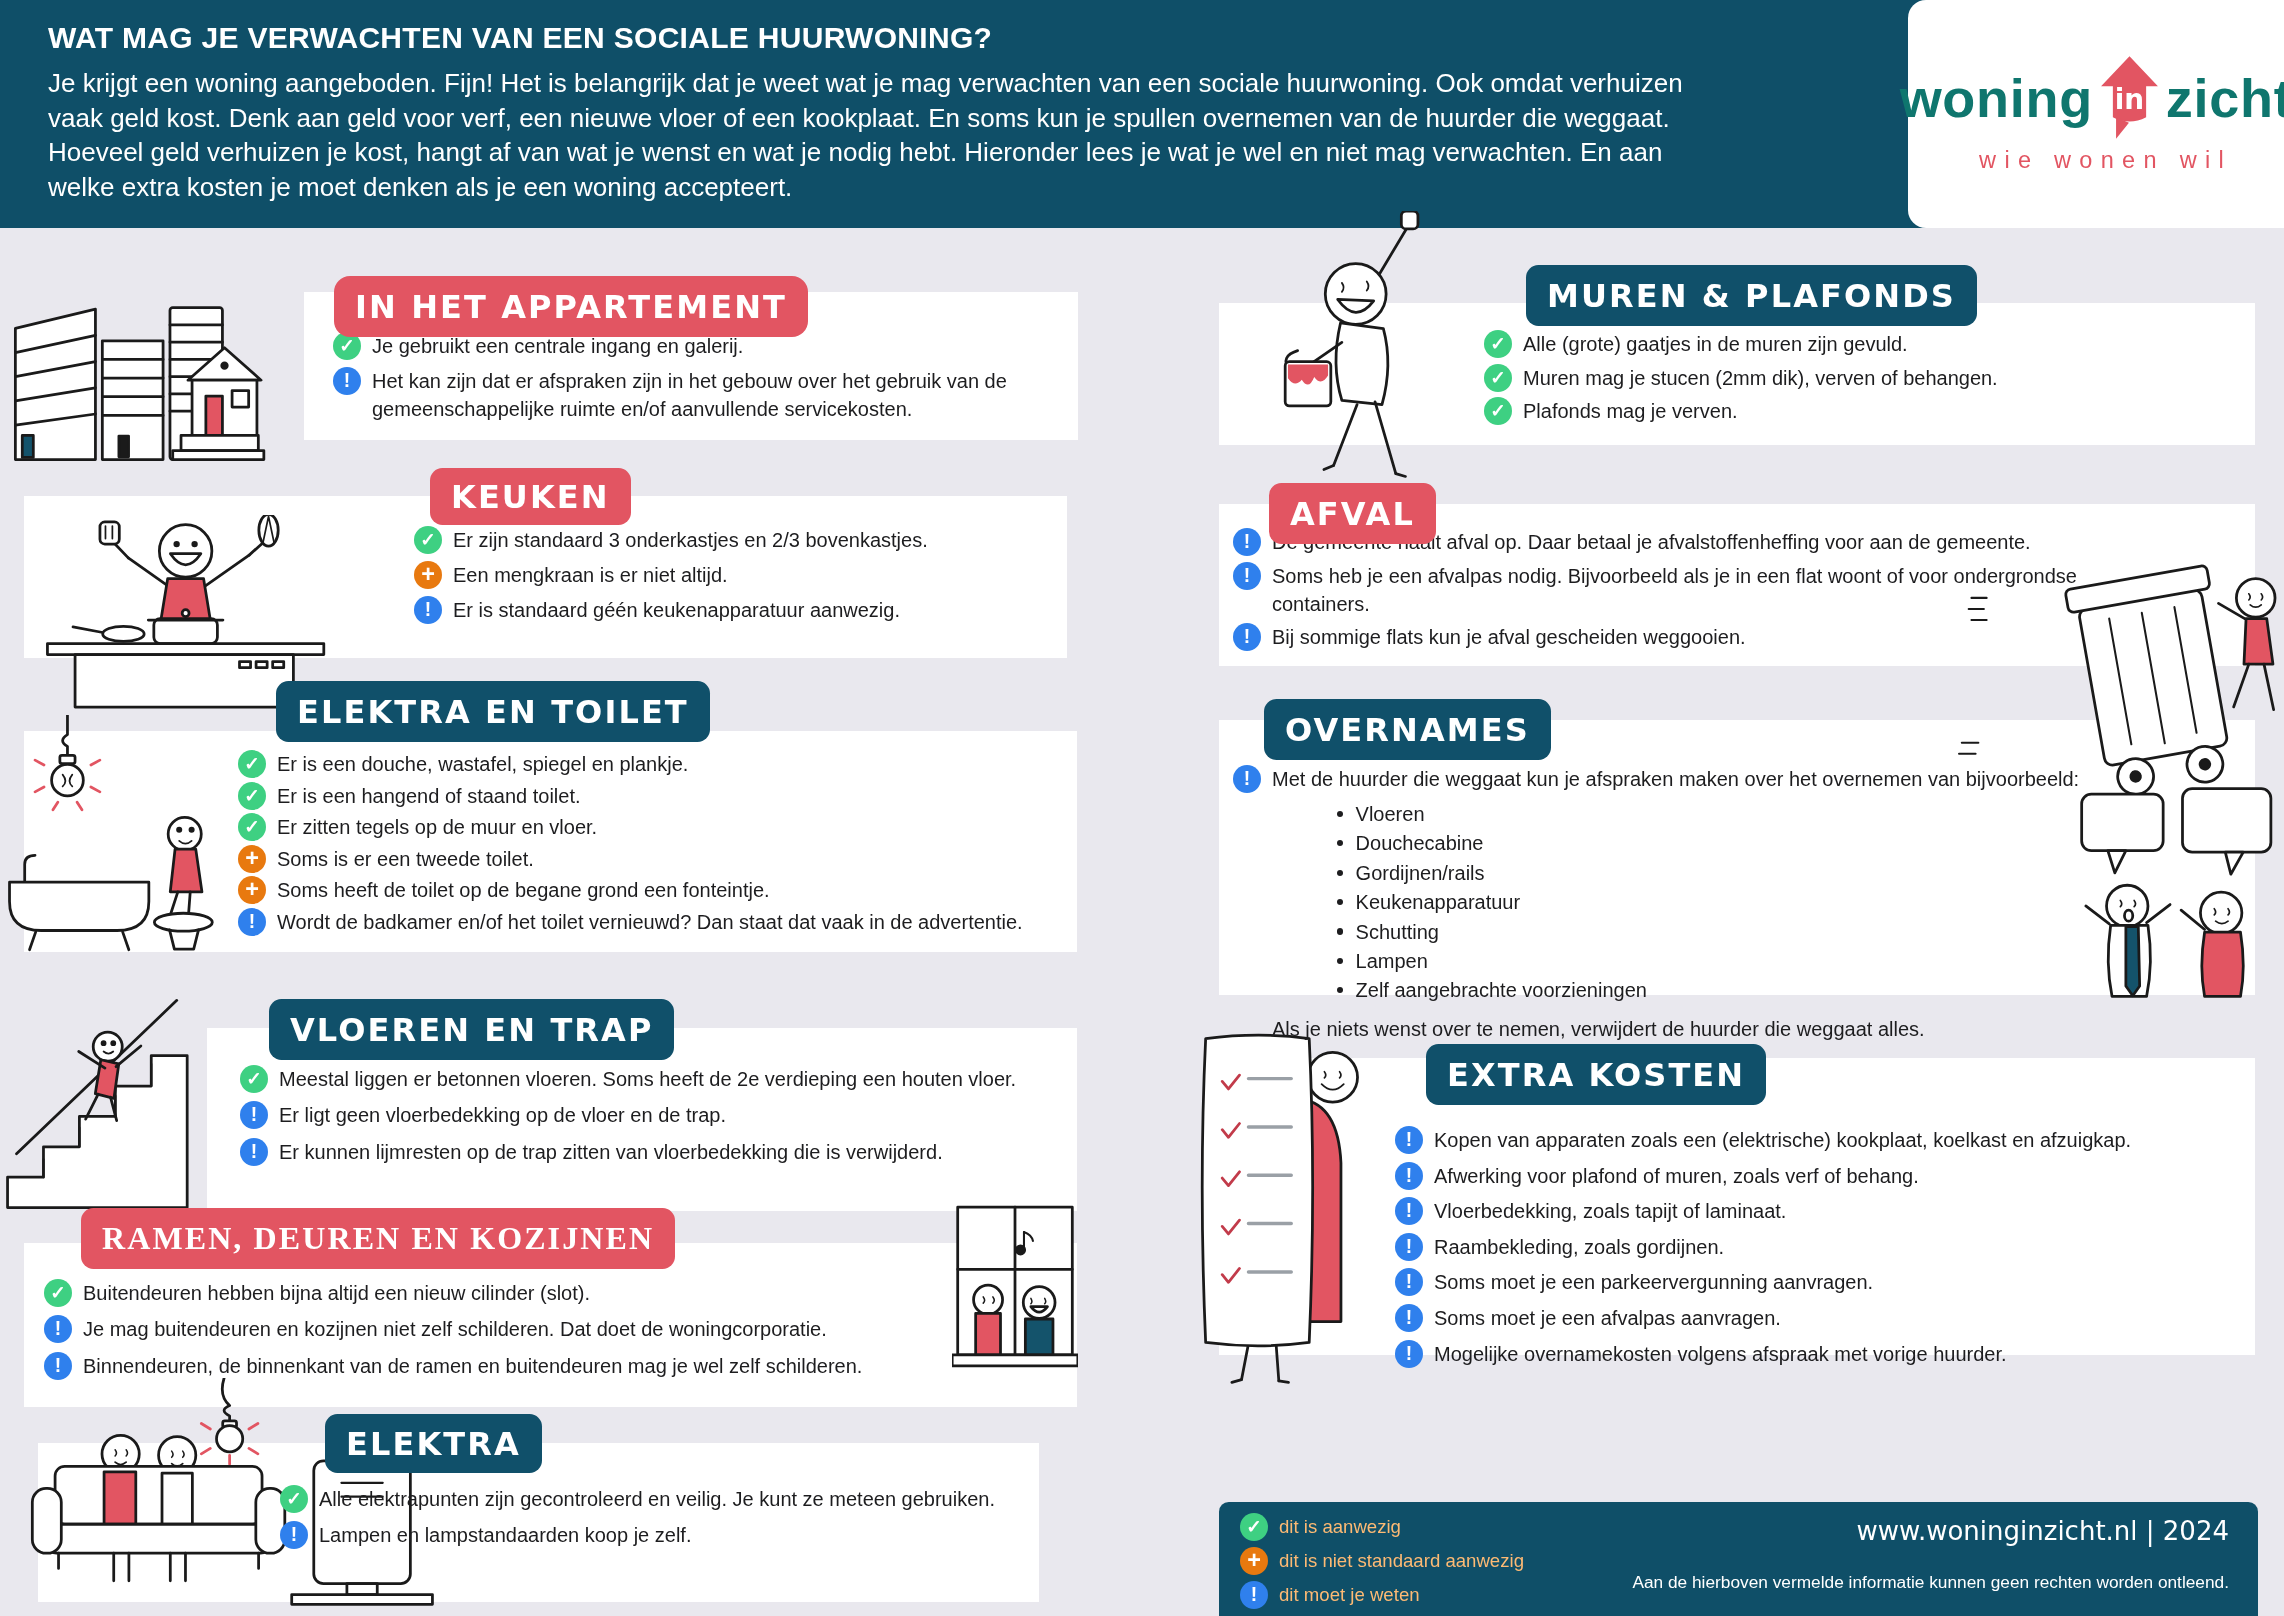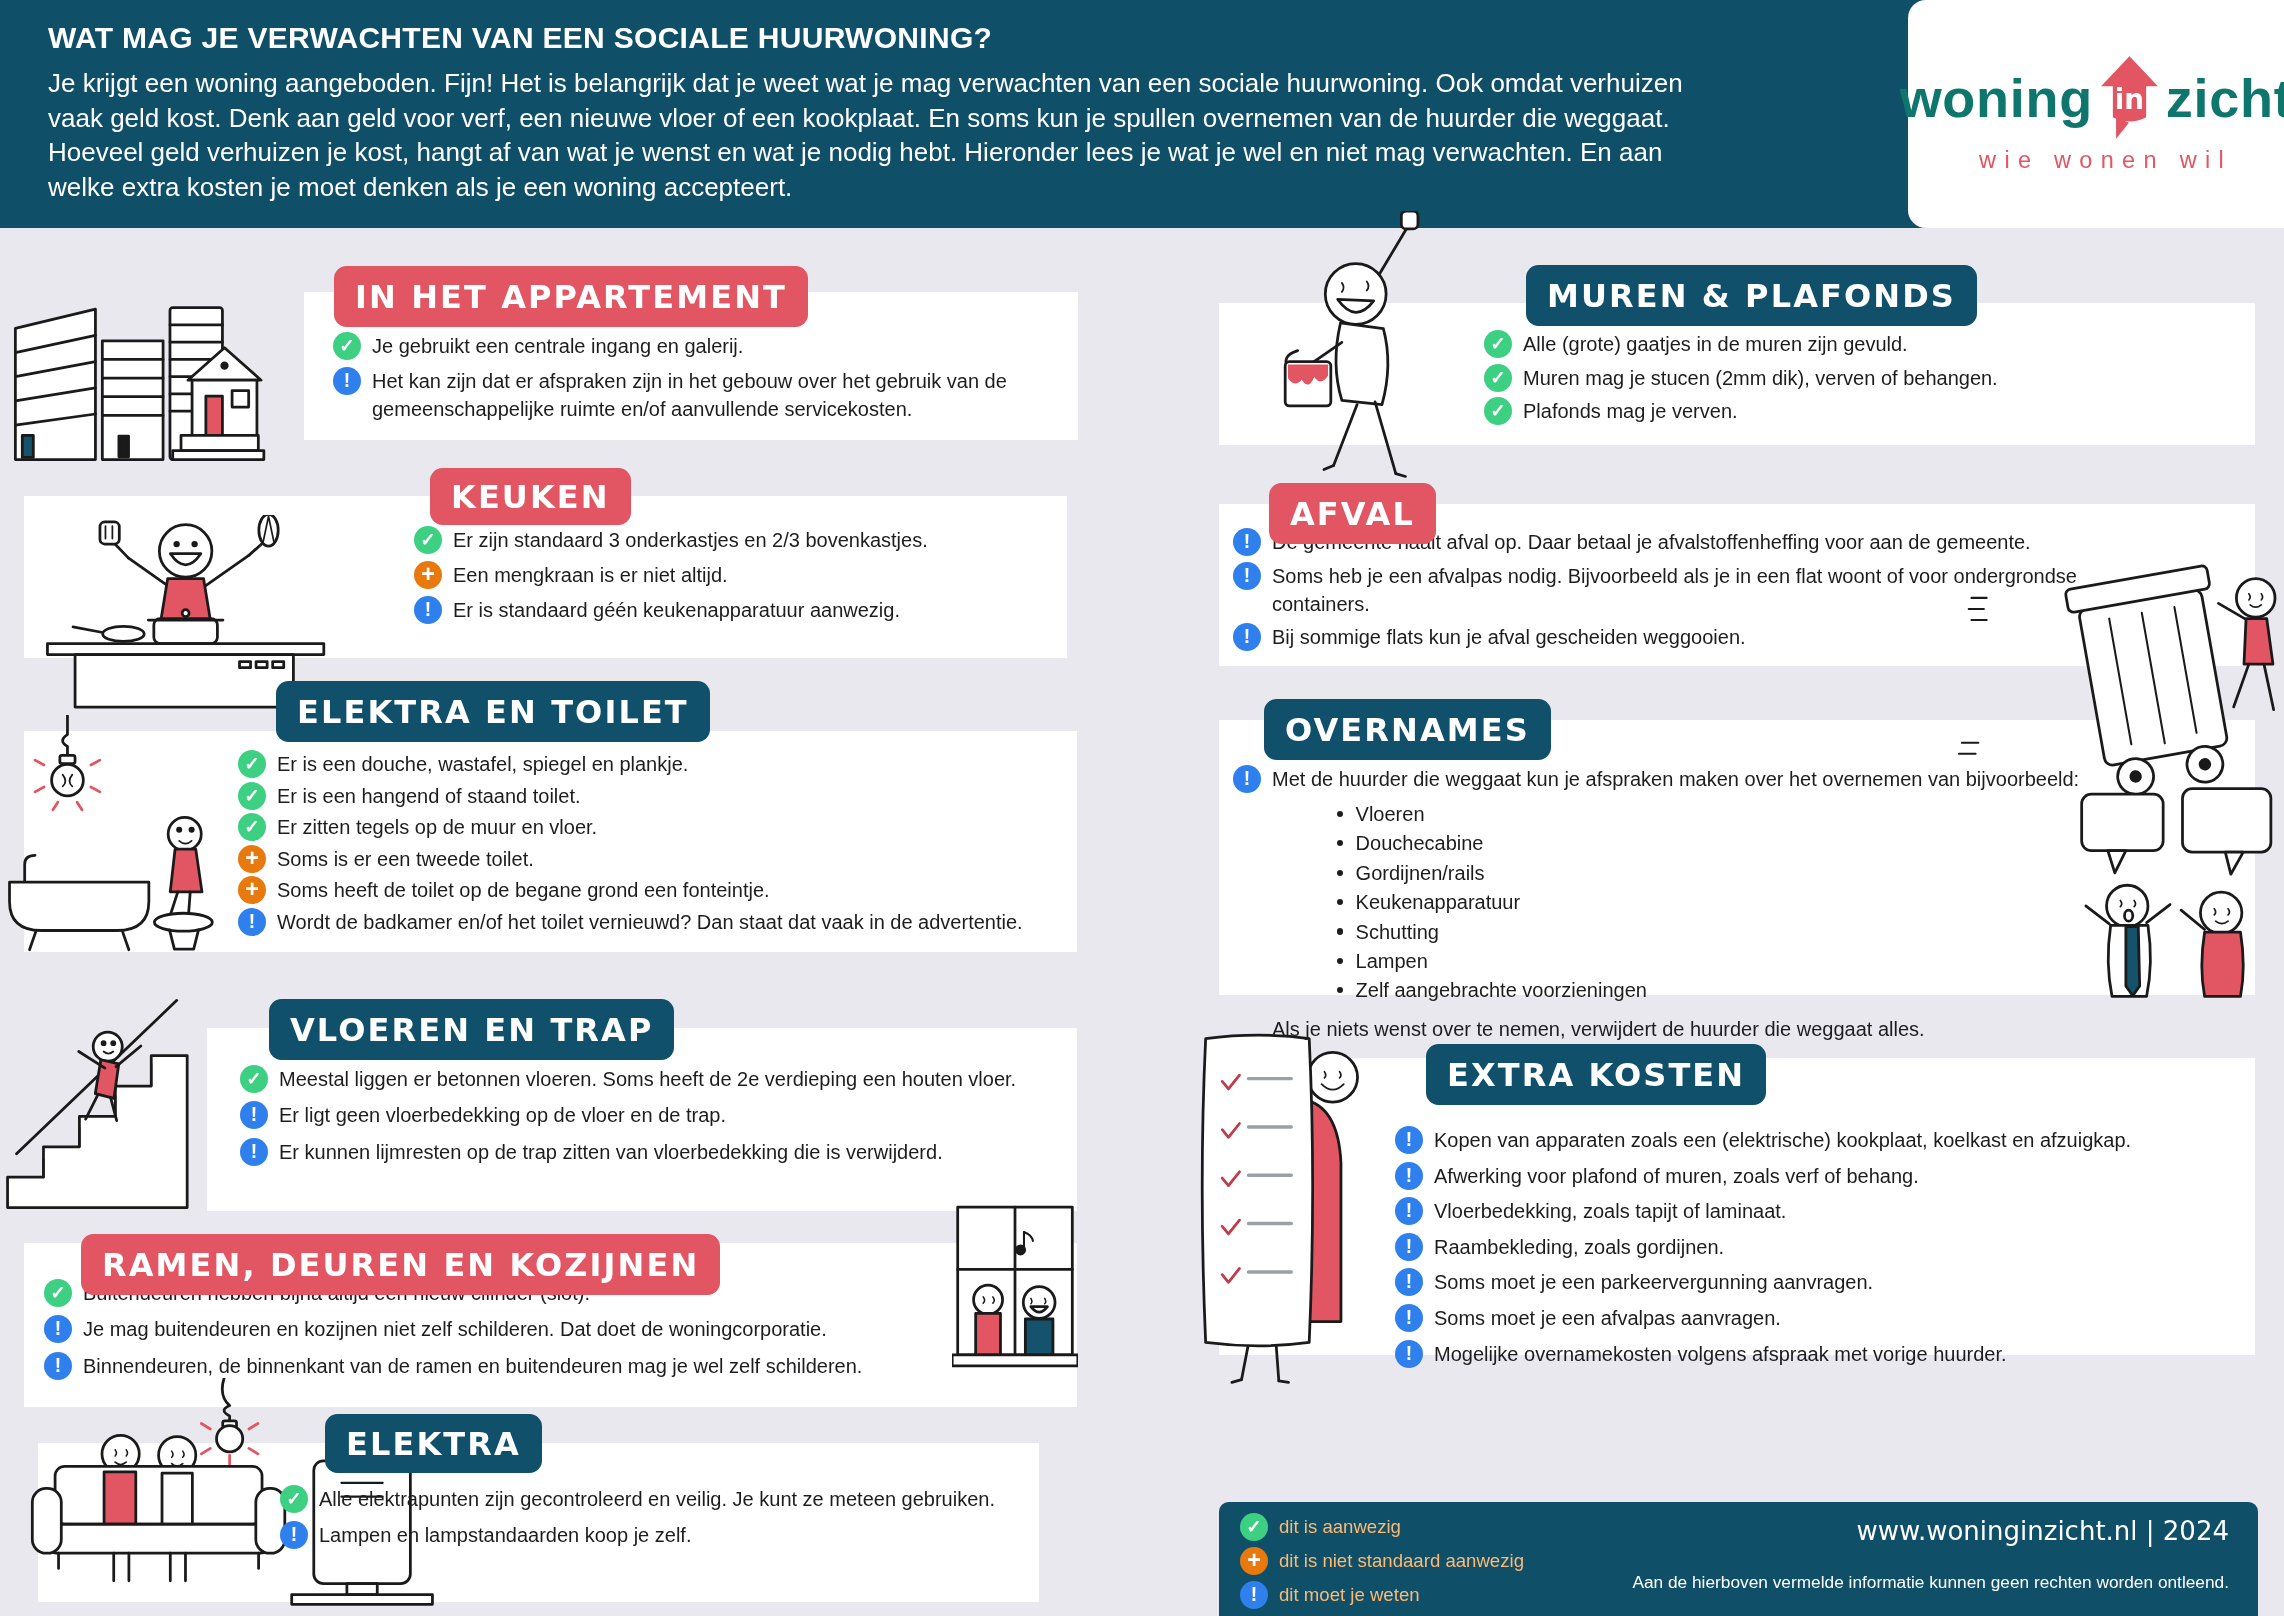--- a/index.html
+++ b/index.html
@@ -67,21 +67,21 @@
         <path fill="#e25562" d="M55,2 L108,58 H86 V116 Q55,132 24,116 V58 H2 Z"></path>
         <path fill="#e25562" d="M30,116 L30,156 L54,126 Z"></path>
         <text x="55" y="100" text-anchor="middle" font-size="52" font-weight="bold" fill="#ffffff" font-family="DejaVu Sans, sans-serif">in</text>
       </svg>
       <span class="logo-word">zicht</span>
     </div>
     <div class="logo-tagline">wie wonen wil</div>
   </div>
 
   <div class="card" style="left:304px;top:292px;width:774px;height:148px;"></div>
-  <div class="badge red" style="left:334px;top:266px;">IN HET APPARTEMENT</div>
+  <div class="badge red" style="left:334px;top:276px;border-radius:16px;">IN HET APPARTEMENT</div>
   <div class="items" style="left:333px;top:332px;width:718px;gap:7px;">
     <div class="row">
       <span class="ic check"></span>
       <span class="t">Je gebruikt een centrale ingang en galerij.</span>
     </div>
     <div class="row">
       <span class="ic info"></span>
       <span class="t">Het kan zijn dat er afspraken zijn in het gebouw over het gebruik van de gemeenschappelijke ruimte en/of aanvullende servicekosten.</span>
     </div>
   </div>
@@ -143,21 +143,21 @@
       <span class="ic info"></span>
       <span class="t">Er ligt geen vloerbedekking op de vloer en de trap.</span>
     </div>
     <div class="row">
       <span class="ic info"></span>
       <span class="t">Er kunnen lijmresten op de trap zitten van vloerbedekking die is verwijderd.</span>
     </div>
   </div>
 
   <div class="card" style="left:24px;top:1243px;width:1053px;height:164px;"></div>
-  <div class="badge red" style="left:81px;top:1234px;">RAMEN, DEUREN EN KOZIJNEN</div>
+  <div class="badge red" style="left:81px;top:1208px;font-family:Liberation Serif, serif;">RAMEN, DEUREN EN KOZIJNEN</div>
   <div class="items" style="left:44px;top:1279px;width:884px;gap:8.3px;">
     <div class="row">
       <span class="ic check"></span>
       <span class="t">Buitendeuren hebben bijna altijd een nieuw cilinder (slot).</span>
     </div>
     <div class="row">
       <span class="ic info"></span>
       <span class="t">Je mag buitendeuren en kozijnen niet zelf schilderen. Dat doet de woningcorporatie.</span>
     </div>
     <div class="row">

